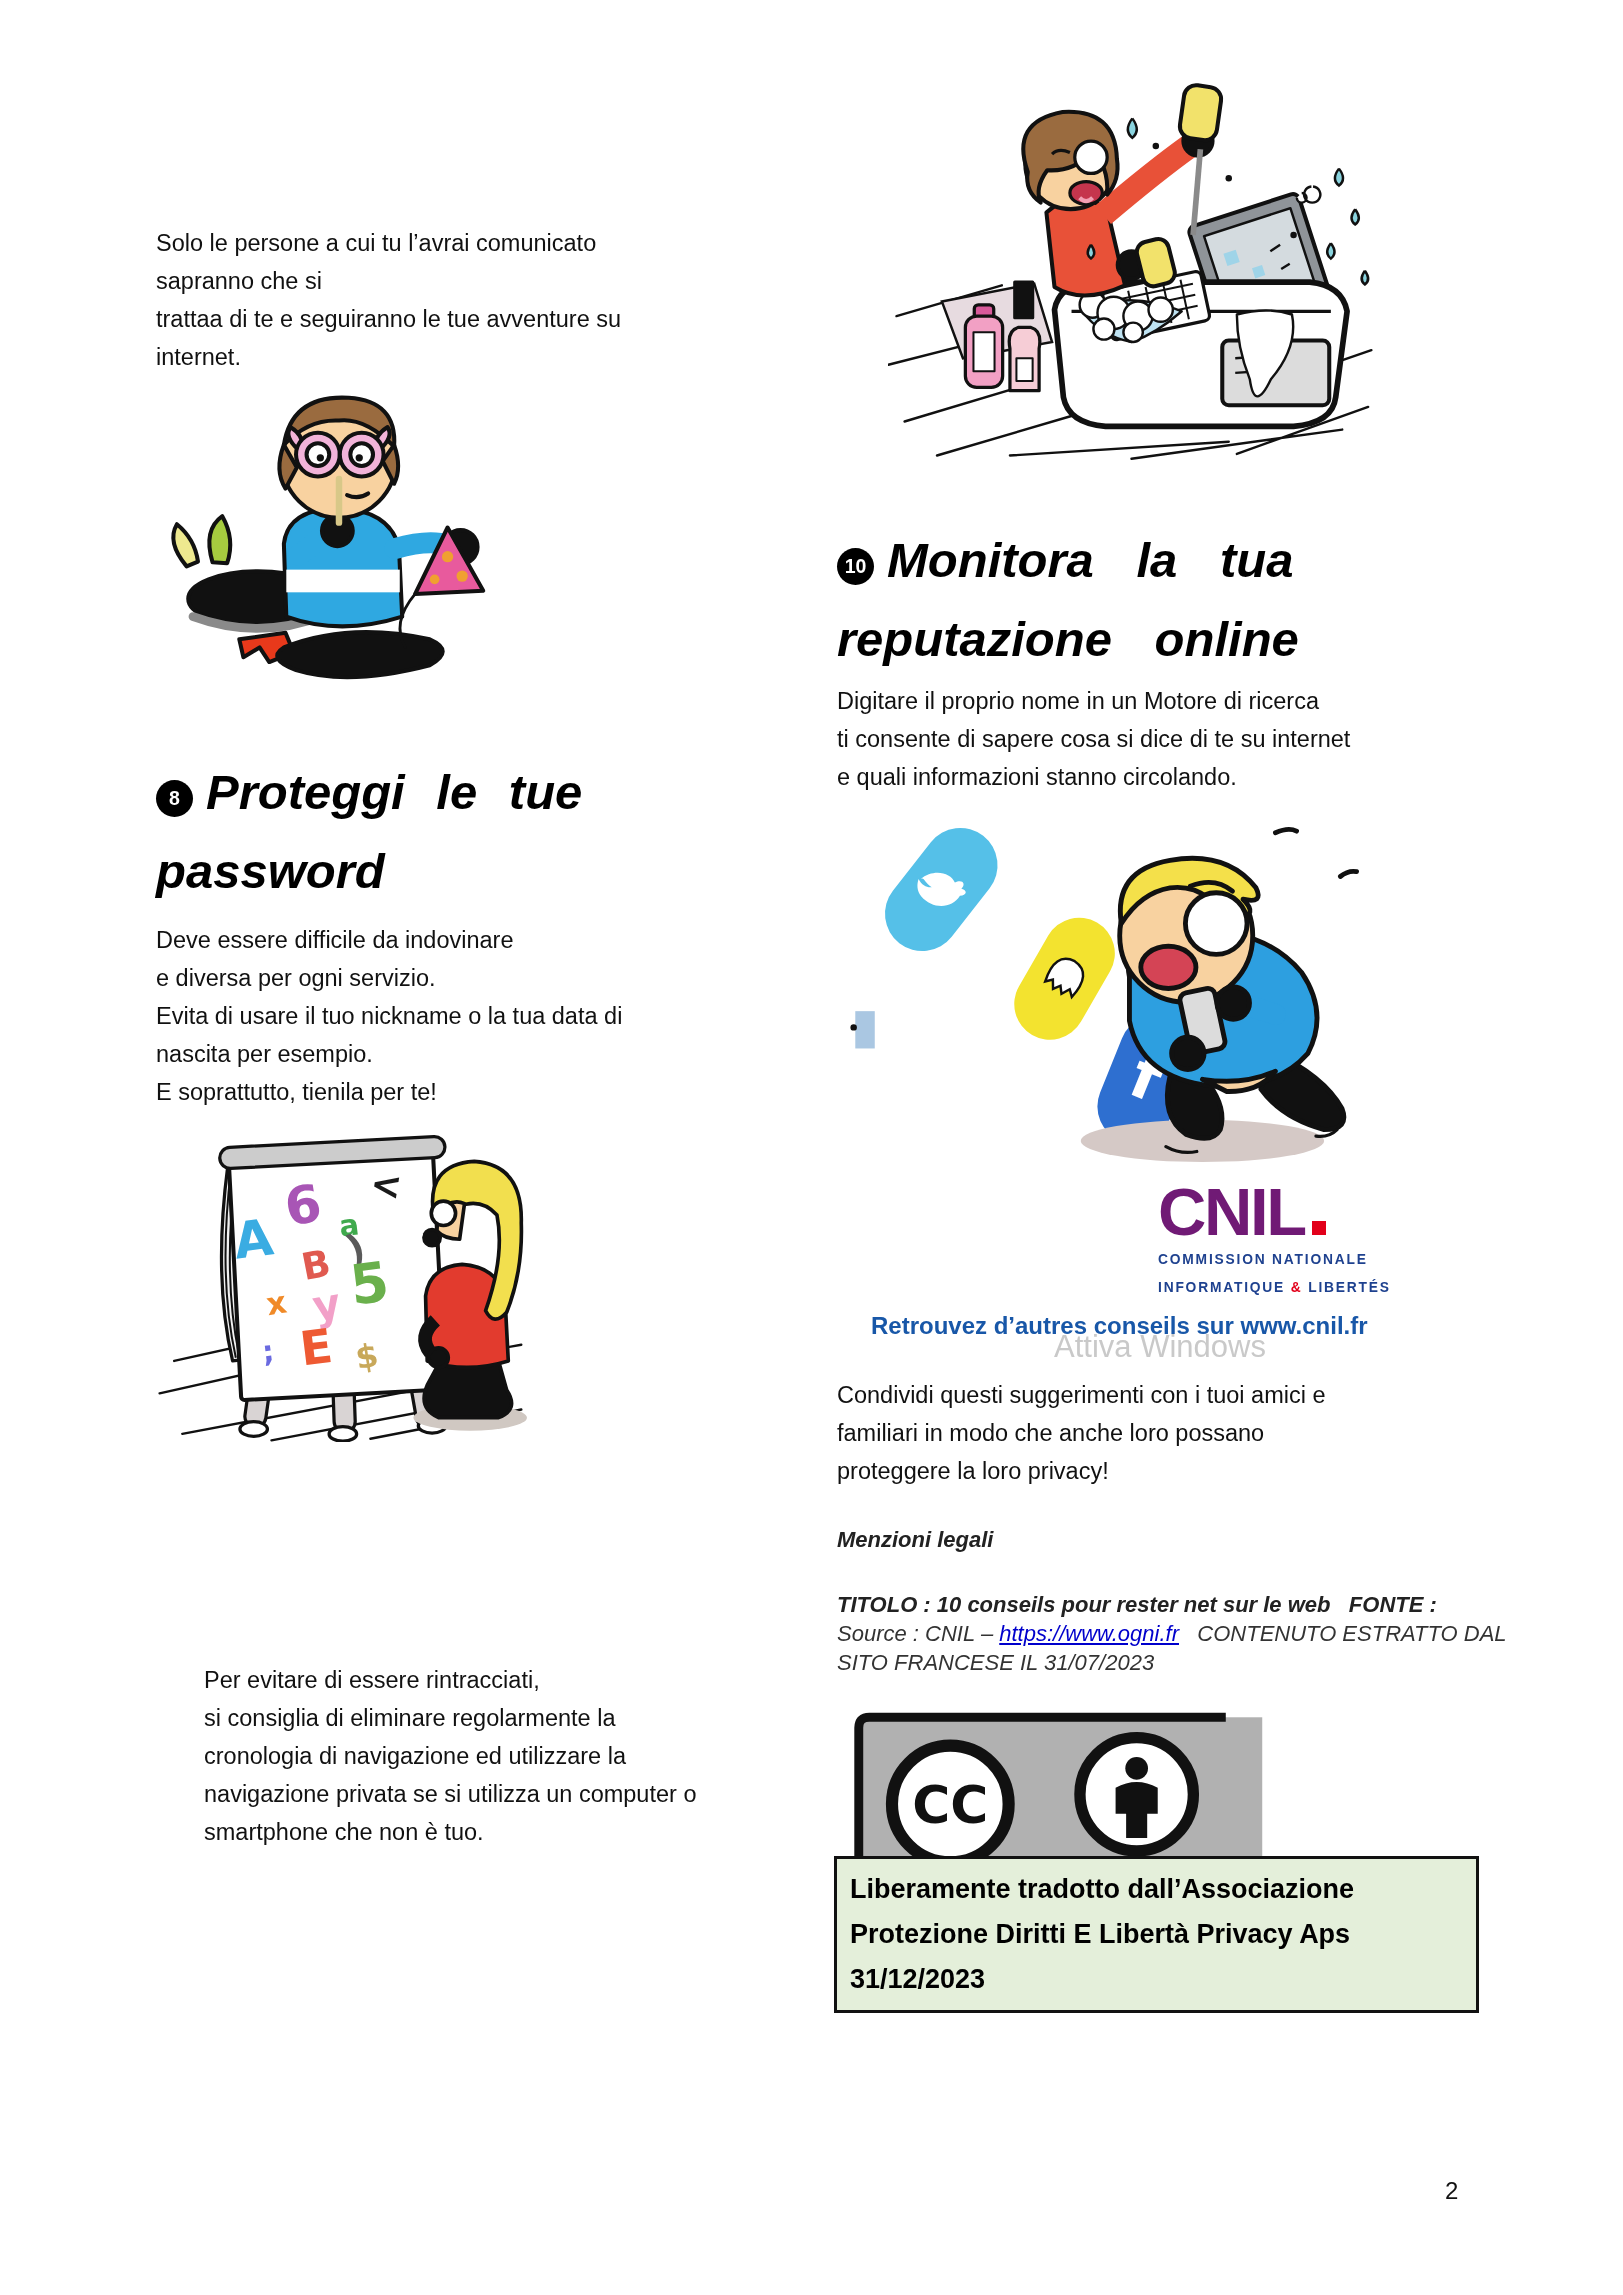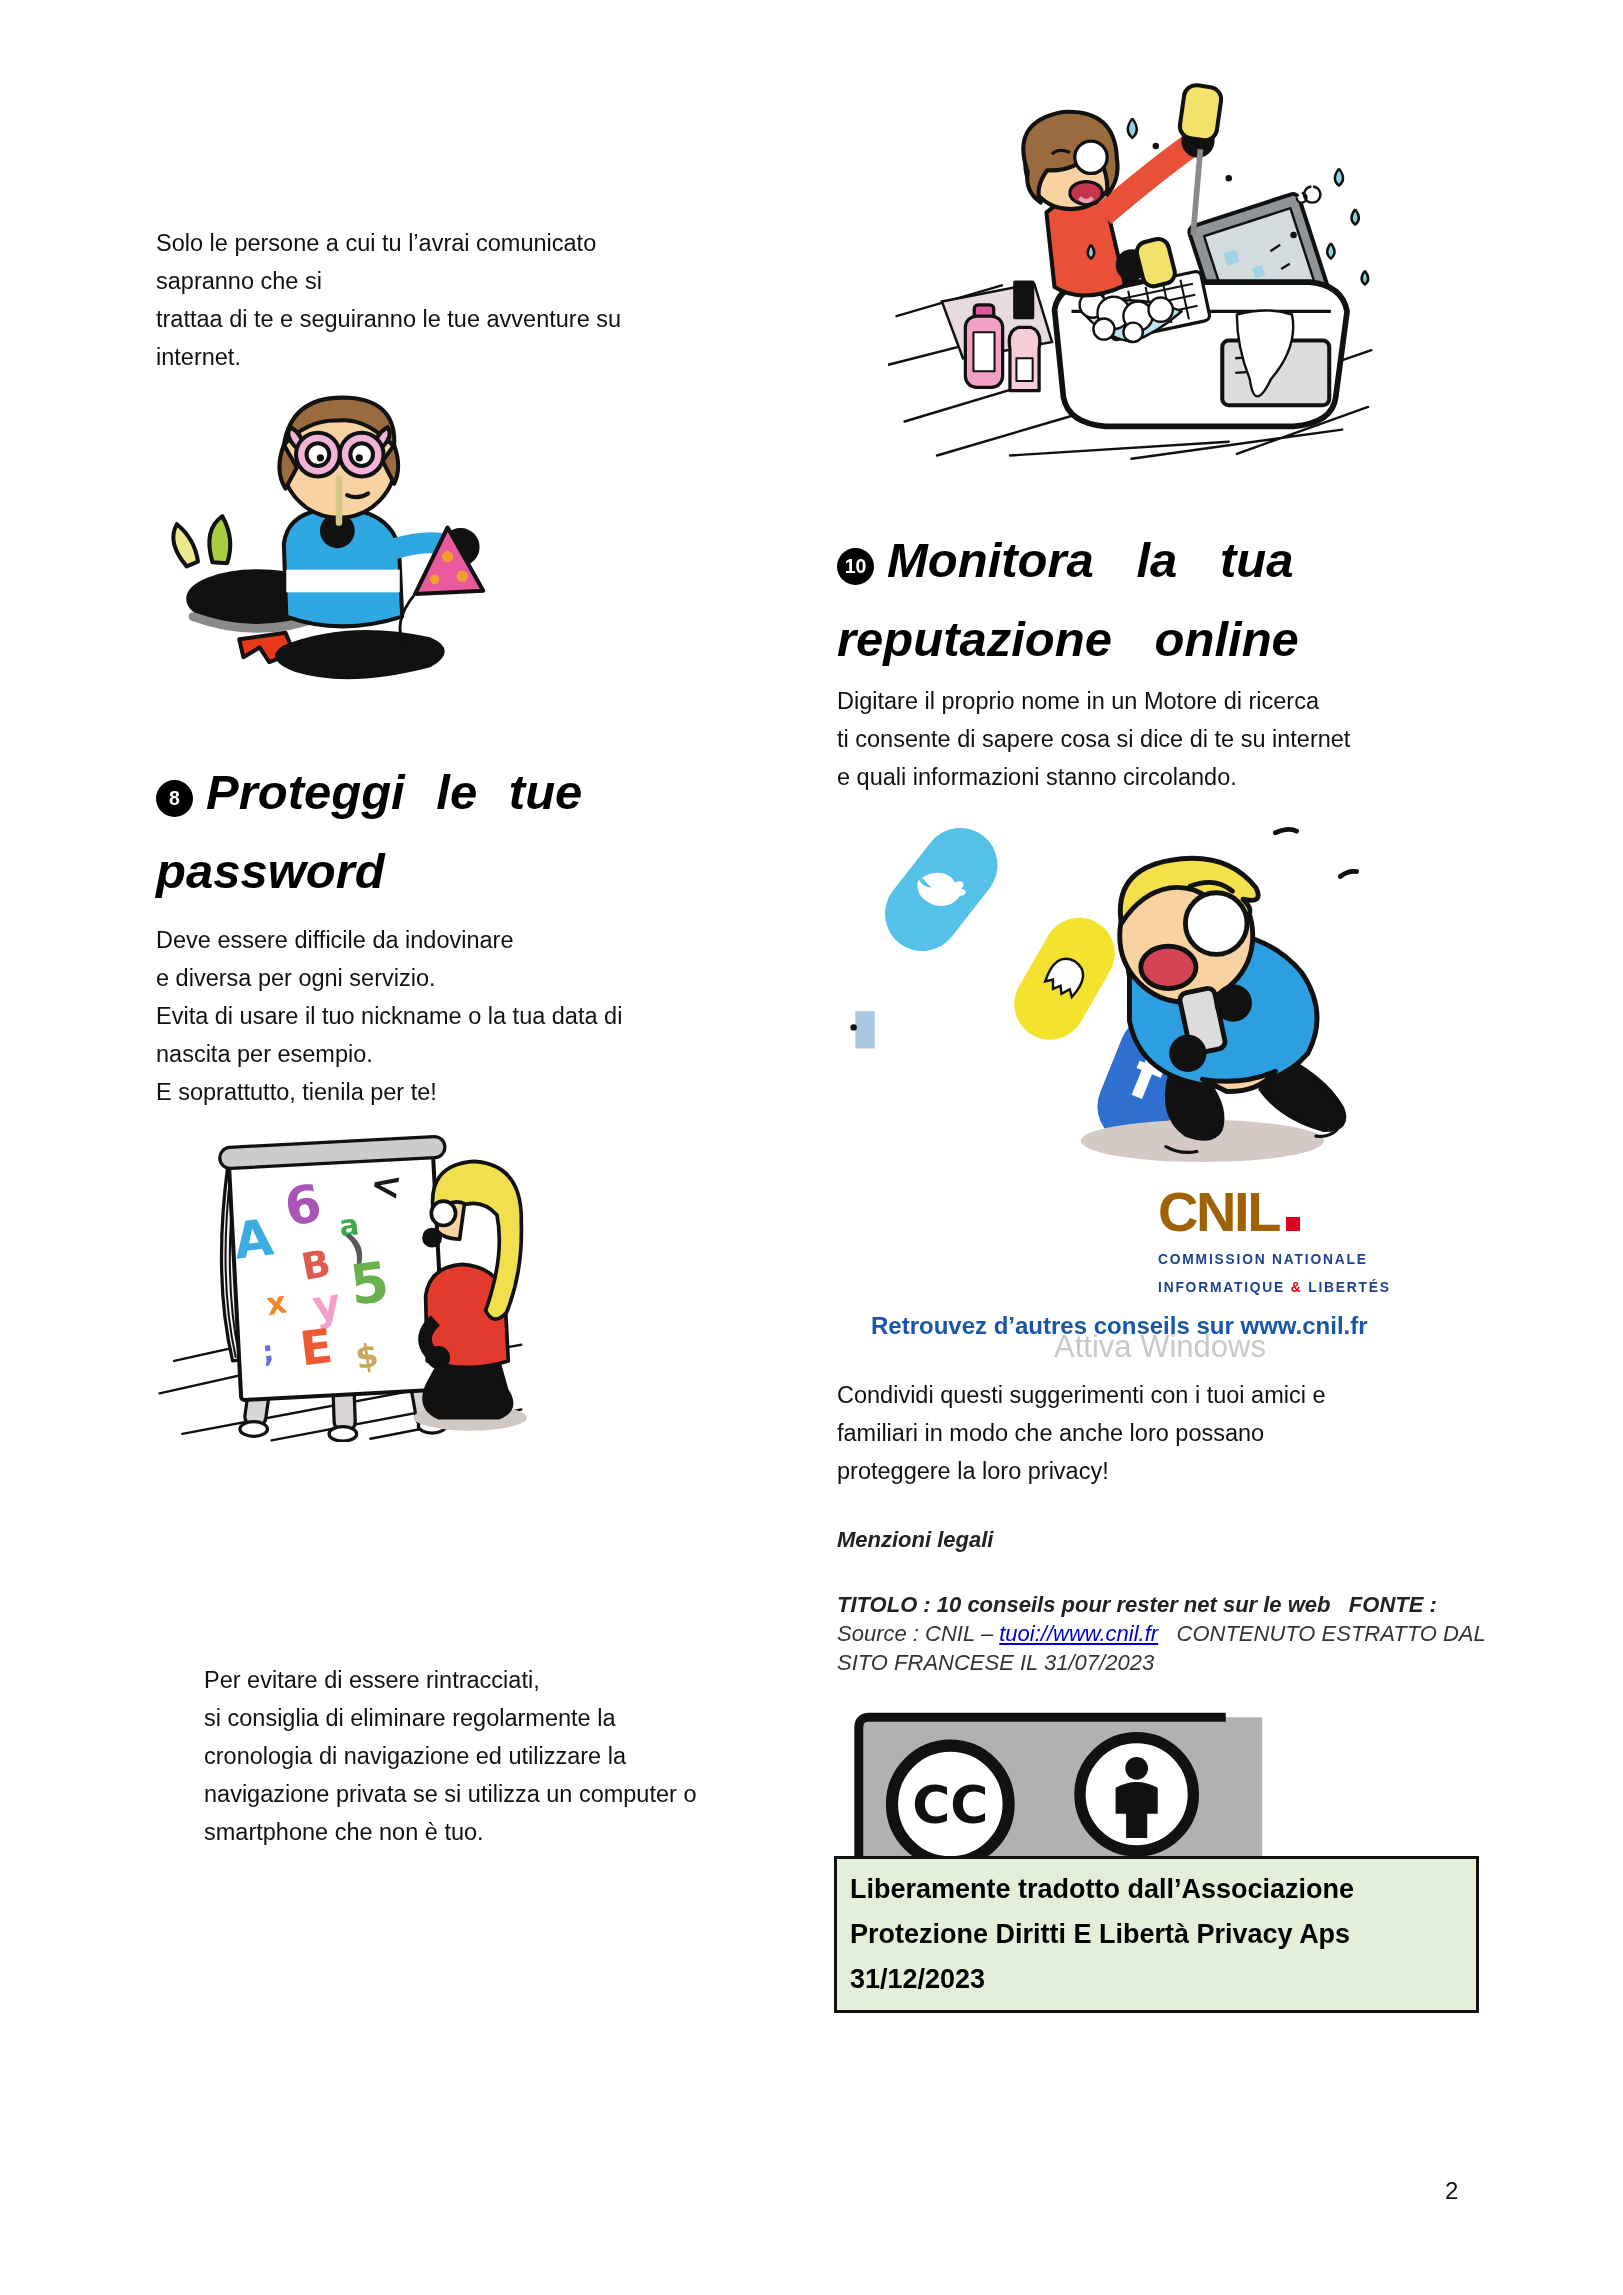--- a/index.html
+++ b/index.html
@@ -23,21 +23,21 @@
   
   .body-text{font-size:23.5px; line-height:38px; white-space:pre-line; color:#111;}
   .p7{left:156px; top:224px;  width:584px;}
   .p8{left:156px; top:921px; width:584px;}
   .p9{left:156px; top:1661px; width:584px;margin-left:48px;}
   .p10{left:837px; top:682px; width:730px;}
   .p-share{left:837px; top:1376px; width:730px;}
   
   .cnil-logo{left:1158px; top:1178px;}
   .cnil-row{white-space:nowrap;}
-  .cnil-word{font-size:56px; font-weight:bold; color:#a16207; letter-spacing:-2.4px; line-height:67px; display:inline-block;}
+  .cnil-word{font-size:67px; font-weight:bold; color:#701a75; letter-spacing:-2.4px; line-height:67px; display:inline-block;}
   .cnil-dot{display:inline-block; width:13.8px; height:13.8px; background:#e2001a; margin-left:7.3px;}
   .cnil-sub{font-size:13.8px; font-weight:bold; color:#1e418f; letter-spacing:1.8px; white-space:nowrap;}
   .cnil-sub1{margin-top:7.3px;}
   .cnil-sub2{margin-top:13px;}
   .cnil-amp{color:#e2001a;}
   .tagline{left:871px; top:1312px; font-size:24px; font-weight:bold; color:#1857a8; z-index:2; white-space:nowrap;}
   .watermark{left:1054px; top:1329px; font-size:31px; color:#c9c9c9; z-index:1; white-space:nowrap;}
   
   .menzioni{left:837px; top:1527px; font-size:22px; font-weight:bold; font-style:italic; color:#222;}
   .legal-block{left:837px; top:1590px; width:730px; font-size:22px; font-style:italic; line-height:29px; color:#333;}
@@ -292,21 +292,21 @@
   <div class="abs watermark">Attiva Windows</div>
   <div class="abs tagline">Retrouvez d’autres conseils sur www.cnil.fr</div>
 
   <div class="abs body-text p-share">Condividi questi suggerimenti con i tuoi amici e
 familiari in modo che anche loro possano
 proteggere la loro privacy!</div>
 
   <div class="abs menzioni">Menzioni legali</div>
   <div class="abs legal-block">
     <span class="legal-bold">TITOLO : 10 conseils pour rester net sur le web   FONTE :</span><br>
-    <span class="legal-rest">Source : CNIL – </span><span class="legal-link">tuoi://www.cnil.fr</span><span class="legal-rest">   CONTENUTO ESTRATTO DAL
+    <span class="legal-rest">Source : CNIL – </span><span class="legal-link">https://www.ogni.fr</span><span class="legal-rest">   CONTENUTO ESTRATTO DAL
 SITO FRANCESE IL 31/07/2023</span>
   </div>
 
   <div class="abs cc">
     <svg width="415" height="175" viewBox="0 0 512 216">
       <rect x="5" y="9" width="500" height="207" fill="#b1b1b1"></rect>
       <path d="M460,9 L20,9 Q7,9 7,22 L7,216" stroke="#111" stroke-width="11" fill="none"></path>
       <g>
         <circle cx="120" cy="116" r="72" fill="#ffffff" stroke="#111" stroke-width="15"></circle>
         <text x="120" y="140" text-anchor="middle" font-size="64" font-weight="bold" fill="#111" font-family="DejaVu Sans, sans-serif">CC</text>

